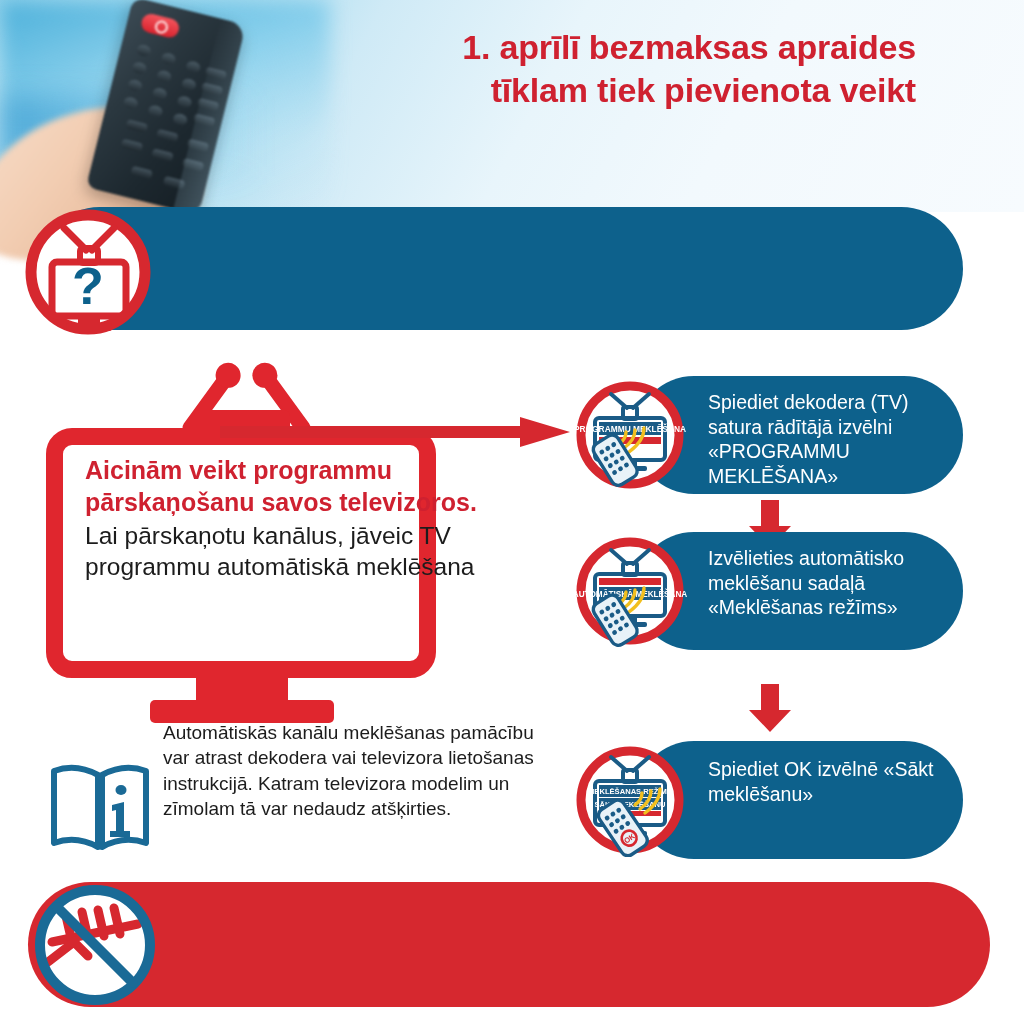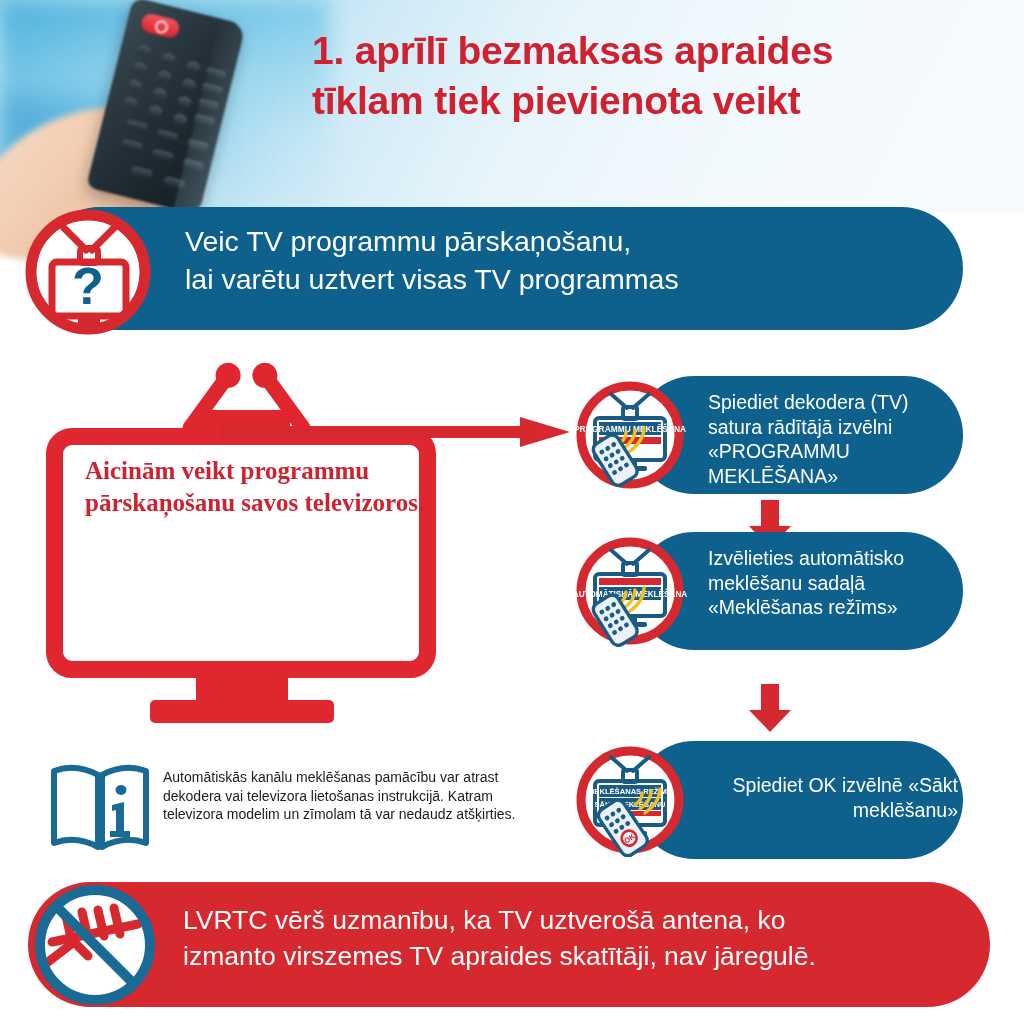--- a/index.html
+++ b/index.html
@@ -97,27 +97,27 @@
   .remote-gloss {
     position: absolute; right: 0; top: 0;
     width: 26px; height: 196px;
     background: linear-gradient(100deg, rgba(255,255,255,0), rgba(170,210,230,.30));
     border-radius: 0 14px 12px 0;
   }
 
   
   .title {
     position: absolute;
-    left: 312px; top: 26px;
+    left: 296px; top: 26px;
     width: 620px;
     color: #cf2130;
-    font-size: 39px;
+    font-size: 34px;
     font-weight: bold;
     line-height: 1.27;
-    text-align: left;
+    text-align: right;
     letter-spacing: -0.2px;
   }
 
   
   .banner-blue {
     position: absolute;
     left: 38px; top: 207px;
     width: 925px; height: 123px;
     background: #0d618c;
     border-radius: 62px;
@@ -189,21 +189,20 @@
   .tv-text {
     position: absolute;
     left: 85px; top: 455px;
     width: 400px;
   }
   .tv-text-red {
     color: #cf2130;
     font-size: 25px;
     font-weight: bold;
     line-height: 1.26;
-    font-family: Liberation Serif, serif;
   }
   .tv-text-black {
     color: #1c1c1c;
     font-size: 24.5px;
     line-height: 1.28;
     margin-top: 2px;
   }
 
   
   .arrow-right {
@@ -238,42 +237,42 @@
   .step-icon {
     position: absolute;
     left: 3px; top: 2px;
     width: 114px; height: 114px;
   }
   .step-1 { top: 376px; }
   .step-2 { top: 532px; }
   .step-3 { top: 741px; }
   .step-1 .step-text { top: 14px; }
   .step-2 .step-text { top: 14px; }
-  .step-3 .step-text { top: 32px; text-align: right; }
+  .step-3 .step-text { top: 16px; }
 
   .arrow-down {
     position: absolute;
     left: 749px;
     width: 42px; height: 48px;
   }
   .arrow-down-1 { top: 500px; }
   .arrow-down-2 { top: 684px; }
 
   
   .note-book {
     position: absolute;
     left: 48px; top: 757px;
     width: 104px; height: 100px;
   }
   .note-text {
     position: absolute;
-    left: 163px; top: 768px;
+    left: 163px; top: 720px;
     width: 392px;
     color: #1c1c1c;
-    font-size: 14px;
+    font-size: 19px;
     line-height: 1.33;
   }
 
   
   .banner-red {
     position: absolute;
     left: 28px; top: 882px;
     width: 962px; height: 125px;
     background: #d6282f;
     border-radius: 63px;
@@ -331,24 +330,20 @@
       <div class="remote-gloss"></div>
     </div>
   </div>
 
   <div class="title">
     <div>1. aprīlī bezmaksas apraides</div>
     <div>tīklam tiek pievienota veikt</div>
   </div>
 
   <div class="banner-blue"></div>
-  <div class="banner-blue-text">
-    <div>Veic TV programmu pārskaņošanu,</div>
-    <div>lai varētu uztvert visas TV programmas</div>
-  </div>
 
   <svg class="badge-tvq" viewBox="0 0 132 132">
     <circle cx="66" cy="66" r="60" fill="#ffffff"></circle>
     <circle cx="66" cy="66" r="57" fill="none" stroke="#d6282f" stroke-width="11"></circle>
     <rect x="30" y="56" width="74" height="54" rx="5" fill="none" stroke="#d6282f" stroke-width="7"></rect>
     <rect x="56" y="110" width="22" height="9" fill="#d6282f"></rect>
     <rect x="44" y="117" width="46" height="8" rx="3" fill="#d6282f"></rect>
     <rect x="58" y="42" width="18" height="15" rx="3" fill="none" stroke="#d6282f" stroke-width="6"></rect>
     <line x1="64" y1="44" x2="42" y2="22" stroke="#d6282f" stroke-width="7" stroke-linecap="round"></line>
     <line x1="70" y1="44" x2="92" y2="22" stroke="#d6282f" stroke-width="7" stroke-linecap="round"></line>
@@ -359,20 +354,21 @@
     <div class="ant ant-l"></div>
     <div class="ant ant-r"></div>
     <div class="tv-ant-hub"></div>
     <div class="tv-body"></div>
     <div class="tv-neck"></div>
     <div class="tv-base"></div>
   </div>
 
   <div class="tv-text">
     <div class="tv-text-red">Aicinām veikt programmu pārskaņošanu savos televizoros.</div>
+    <div class="tv-text-black">Lai pārskaņotu kanālus, jāveic TV programmu automātiskā meklēšana</div>
   </div>
 
   <svg class="arrow-right" viewBox="0 0 350 30">
     <path d="M0 9 H300 V0 L350 15 L300 30 V21 H0 Z" fill="#d6282f"></path>
   </svg>
 
   <div class="step step-1">
     <div class="step-pill"></div>
     <div class="step-text">Spiediet dekodera (TV) satura rādītājā izvēlni «PROGRAMMU MEKLĒŠANA»</div>
     <svg class="step-icon" viewBox="0 0 114 114">
@@ -512,24 +508,20 @@
 
   <svg class="note-book" viewBox="0 0 104 100">
     <path d="M6 14 Q28 6 50 18 L50 90 Q28 78 6 86 Z" fill="#ffffff" stroke="#1a6a96" stroke-width="6" stroke-linejoin="round"></path>
     <path d="M98 14 Q76 6 54 18 L54 90 Q76 78 98 86 Z" fill="#ffffff" stroke="#1a6a96" stroke-width="6" stroke-linejoin="round"></path>
     <ellipse cx="73" cy="33" rx="5.5" ry="5" fill="#1a6a96"></ellipse>
     <path d="M64 48 L76 45 L76 74 L82 74 L82 80 L62 80 L62 74 L68 74 L68 53 L64 54 Z" fill="#1a6a96"></path>
   </svg>
   <div class="note-text">Automātiskās kanālu meklēšanas pamācību var atrast dekodera vai televizora lietošanas instrukcijā. Katram televizora modelim un zīmolam tā var nedaudz atšķirties.</div>
 
   <div class="banner-red"></div>
-  <div class="banner-red-text">
-    <div>LVRTC vērš uzmanību, ka TV uztverošā antena, ko</div>
-    <div>izmanto virszemes TV apraides skatītāji, nav jāregulē.</div>
-  </div>
 
   <svg class="badge-antenna" viewBox="0 0 130 130">
     <circle cx="65" cy="65" r="55" fill="#ffffff"></circle>
     <g stroke="#d6282f" stroke-width="9" stroke-linecap="round" fill="none">
       <line x1="22" y1="62" x2="108" y2="44"></line>
       <line x1="36" y1="36" x2="42" y2="62"></line>
       <line x1="52" y1="32" x2="58" y2="58"></line>
       <line x1="68" y1="30" x2="74" y2="56"></line>
       <line x1="84" y1="28" x2="90" y2="54"></line>
       <polyline points="18,82 44,62 58,76"></polyline>

